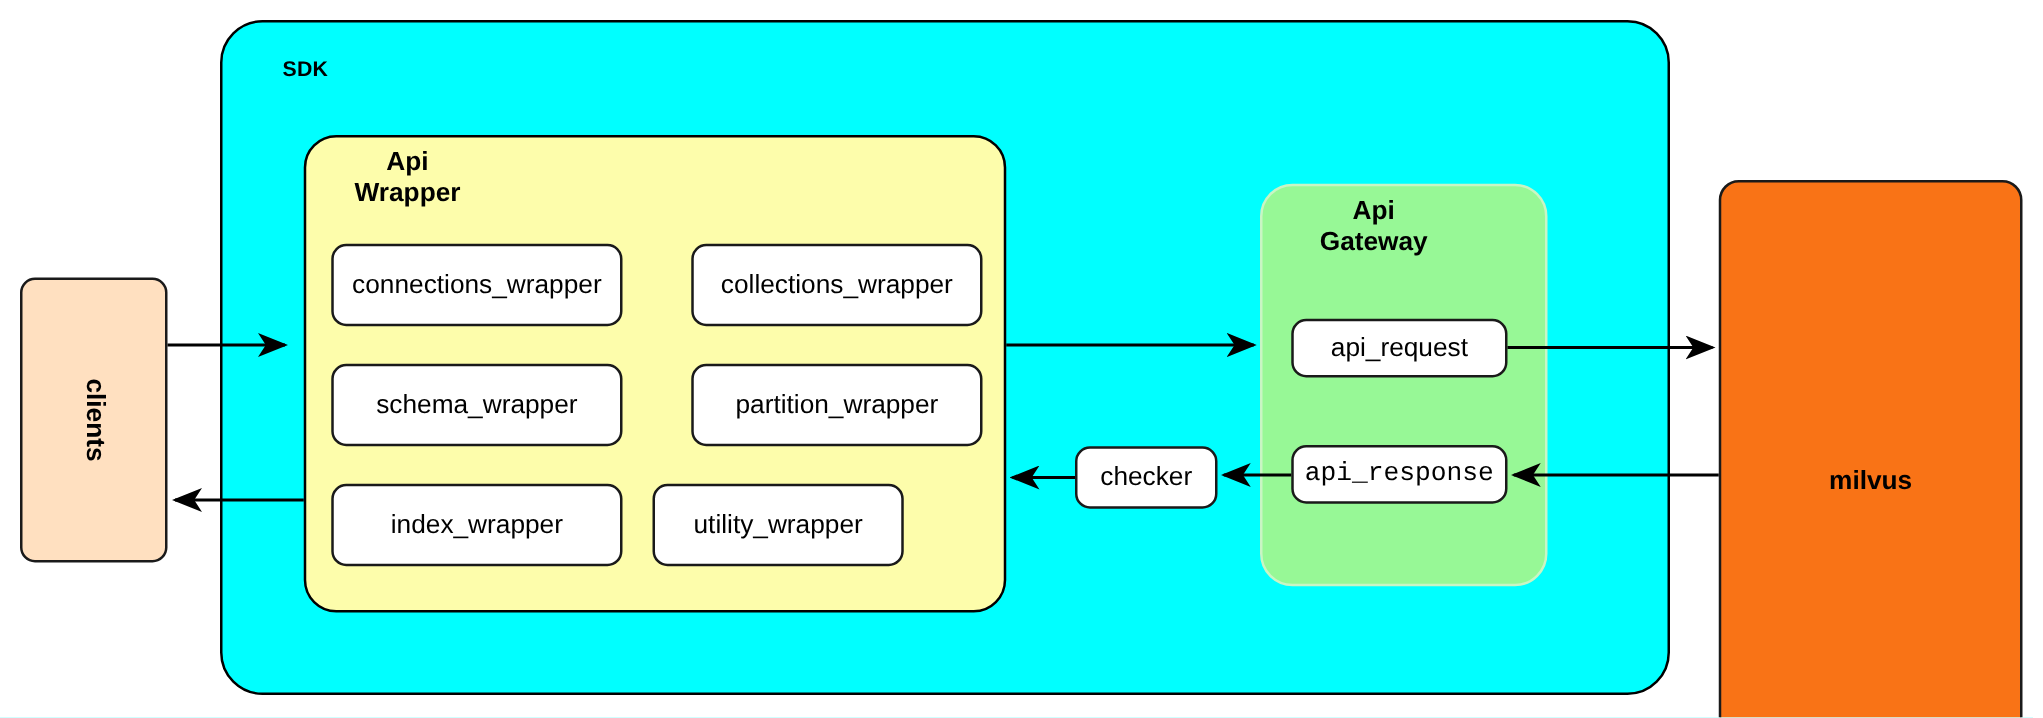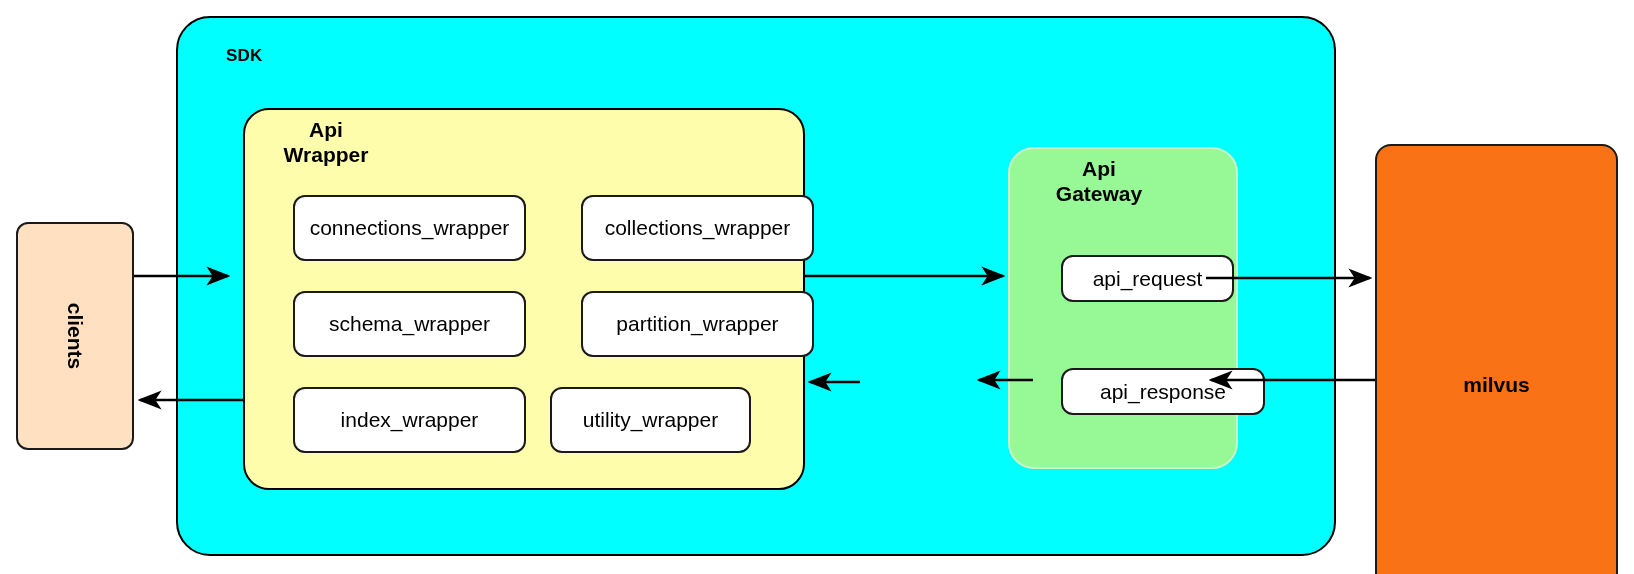--- a/index.html
+++ b/index.html
@@ -88,21 +88,20 @@
     box-sizing: border-box;
     background: #ffffff;
     border: 2px solid #1a1a1a;
     border-radius: 12px;
     display: flex;
     align-items: center;
     justify-content: center;
     font-size: 21px;
     color: #000000;
     text-align: center;
-    margin-left: 28px;
   }
   .clients-box {
     left: 16px;
     top: 222px;
     width: 118px;
     height: 228px;
     background: #ffe0c0;
     border: 2px solid #1a1a1a;
     border-radius: 12px;
     position: absolute;
@@ -139,21 +138,21 @@
   }
   
   .n-connections { left: 265px; top: 195px; width: 233px; height: 66px; }
   .n-collections { left: 553px; top: 195px; width: 233px; height: 66px; text-align: center; }
   .n-schema      { left: 265px; top: 291px; width: 233px; height: 66px; }
   .n-partition   { left: 553px; top: 291px; width: 233px; height: 66px; }
   .n-index       { left: 265px; top: 387px; width: 233px; height: 66px; }
   .n-utility     { left: 522px; top: 387px; width: 201px; height: 66px; }
   
   .n-request  { left: 1033px; top: 255px; width: 173px; height: 47px; text-align: right; }
-  .n-response { left: 1033px; top: 368px; width: 204px; height: 47px; }
+  .n-response { left: 1033px; top: 356px; width: 173px; height: 47px; font-family: Liberation Mono, monospace; }
   
   .n-checker { left: 860px; top: 357px; width: 114px; height: 50px; }
   
   #arrows {
     position: absolute;
     left: 0;
     top: 0;
     width: 1634px;
     height: 574px;
     pointer-events: none;
@@ -197,20 +196,23 @@
     <span>utility_wrapper</span>
   </div>
 
   <div class="node n-request">
     <span>api_request</span>
   </div>
   <div class="node n-response">
     <span>api_response</span>
   </div>
 
+  <div class="node n-checker">
+    <span>checker</span>
+  </div>
 
   <div class="clients-box">
     <span class="clients-label">clients</span>
   </div>
 
   <div class="milvus-box">
     <span class="milvus-label">milvus</span>
   </div>
 
   <svg id="arrows" viewBox="0 0 1634 574" xmlns="http://www.w3.org/2000/svg">

